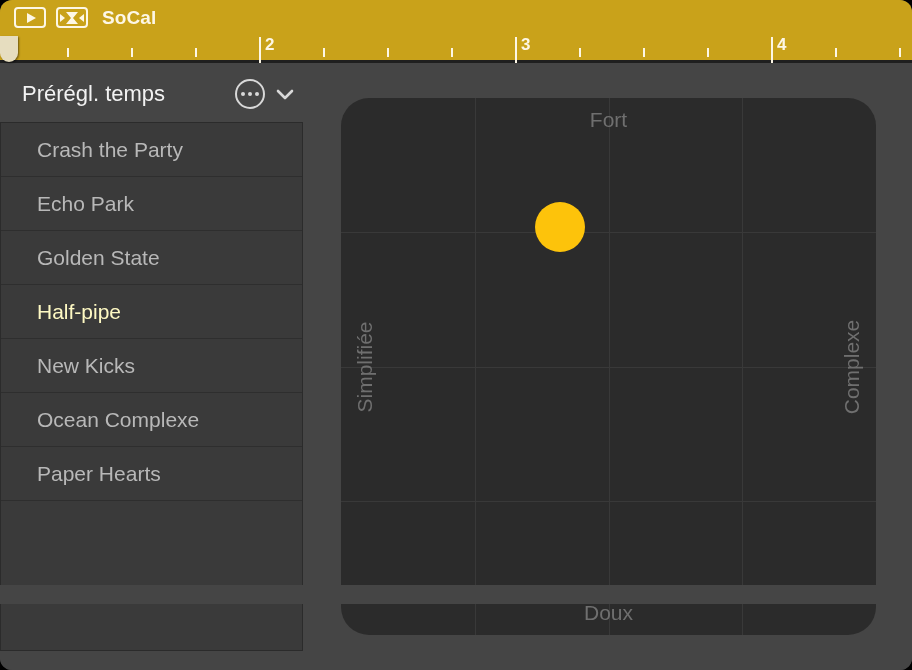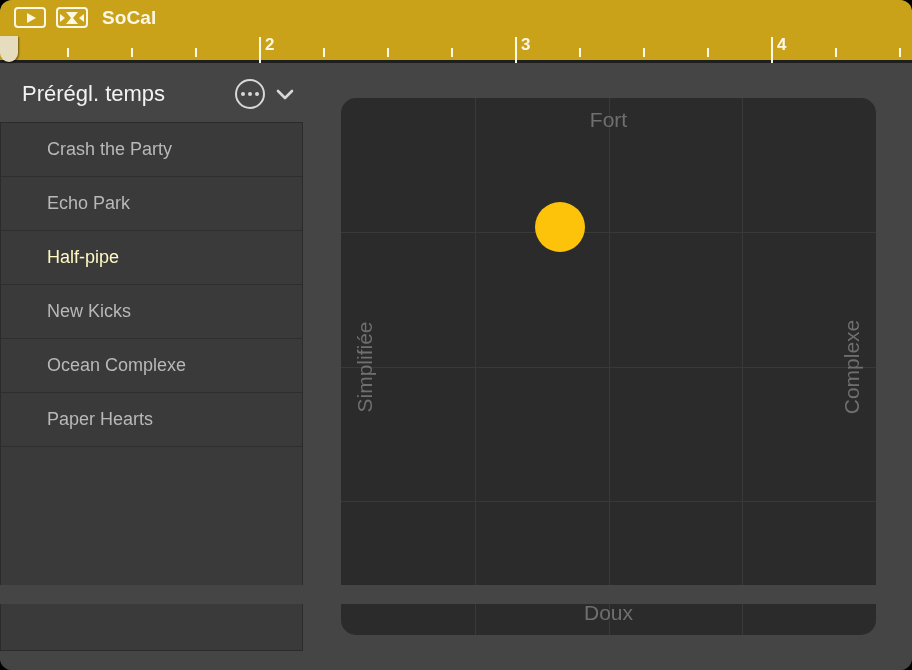--- a/index.html
+++ b/index.html
@@ -173,36 +173,36 @@
     border: 1px solid #2b2b2b;
     box-sizing: border-box;
     overflow: hidden;
   }
   .preset-row {
     height: 54px;
     box-sizing: border-box;
     border-bottom: 1px solid #2e2e2e;
     display: flex;
     align-items: center;
-    padding-left: 46px;
+    padding-left: 36px;
     color: #b8b8b8;
-    font-size: 18px;
+    font-size: 21px;
     white-space: nowrap;
   }
   .preset-row.selected { color: #fef9c3; }
   .preset-row.empty { border-bottom: none; }
 
   
   #xy-pad {
     position: absolute;
     left: 341px; top: 32px;
     width: 535px;
     height: 537px;
     background: #2b2b2b;
-    border-radius: 15px;
+    border-radius: 28px;
     overflow: hidden;
   }
   .grid-v {
     position: absolute;
     top: 0;
     width: 1px;
     height: 100%;
     background: #393939;
   }
   .grid-h {
@@ -309,20 +309,21 @@
         </div>
         <div id="chevron-btn">
           <svg width="22" height="20" viewBox="0 0 22 20">
             <polyline points="4,7 11,14 18,7" fill="none" stroke="#d8d8d8" stroke-width="2.6" stroke-linecap="round" stroke-linejoin="round"></polyline>
           </svg>
         </div>
       </div>
       <div id="preset-list">
           <div class="preset-row">Crash the Party</div>
           <div class="preset-row">Echo Park</div>
+          <div class="preset-row">Golden State</div>
           <div class="preset-row selected">Half-pipe</div>
           <div class="preset-row">New Kicks</div>
           <div class="preset-row">Ocean Complexe</div>
           <div class="preset-row">Paper Hearts</div>
           <div class="preset-row empty"></div>
         </div>
     </div>
 
     <div id="xy-pad">
       <div id="pad-grid">

